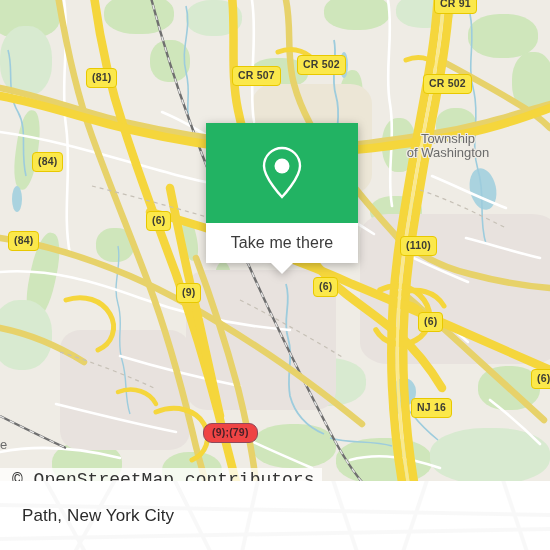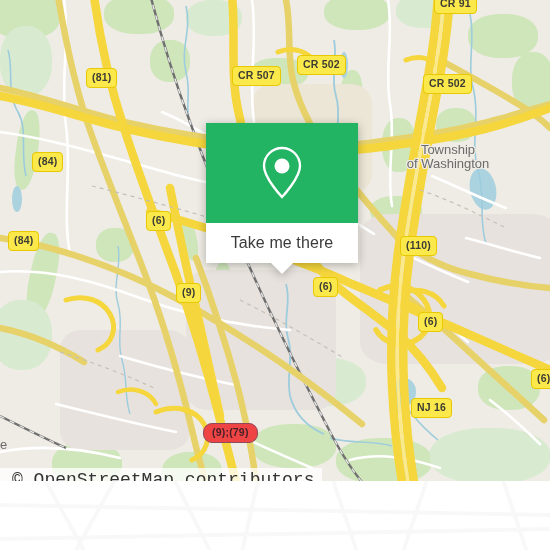--- a/index.html
+++ b/index.html
@@ -271,21 +271,21 @@
     <svg class="layer" viewBox="0 0 550 481">
       <g stroke="#c6c0b6" stroke-width="1.2" fill="none" stroke-dasharray="4 4">
         <path d="M92 186 C 140 198, 190 212, 238 226"></path>
         <path d="M240 300 C 276 318, 310 338, 344 358"></path>
         <path d="M60 352 C 92 362, 124 374, 154 388"></path>
         <path d="M420 190 C 450 200, 478 214, 506 228"></path>
       </g>
     </svg>
 
     <div class="layer">
-      <div class="place" style="left:378px;top:143px;width:140px;">Township
+      <div class="place" style="left:378px;top:132px;width:140px;">Township
 of Washington</div>
       <div class="place" style="left:0px;top:438px;width:12px;text-align:left;">e</div>
     </div>
 
     <div class="layer">
       <div class="shield" style="left:434px;top:-6px;">CR 91</div>
       <div class="shield" style="left:297px;top:55px;">CR 502</div>
       <div class="shield" style="left:188px;top:66px;margin-left:44px;">CR 507</div>
       <div class="shield" style="left:423px;top:74px;">CR 502</div>
       <div class="shield" style="left:38px;top:68px;margin-left:48px;">(81)</div>
@@ -326,16 +326,17 @@
         <path d="M170 -10 L 215 80"></path>
         <path d="M260 -10 L 240 80"></path>
         <path d="M330 -10 L 360 80"></path>
         <path d="M430 -10 L 400 80"></path>
         <path d="M500 -10 L 530 80"></path>
         <path d="M0 24 L 550 34"></path>
         <path d="M0 58 L 550 48"></path>
       </g>
     </svg>
 
+    <span id="footer-title">Path, New York City</span>
 
   </div>
 
 </div>
 
 </body></html>

